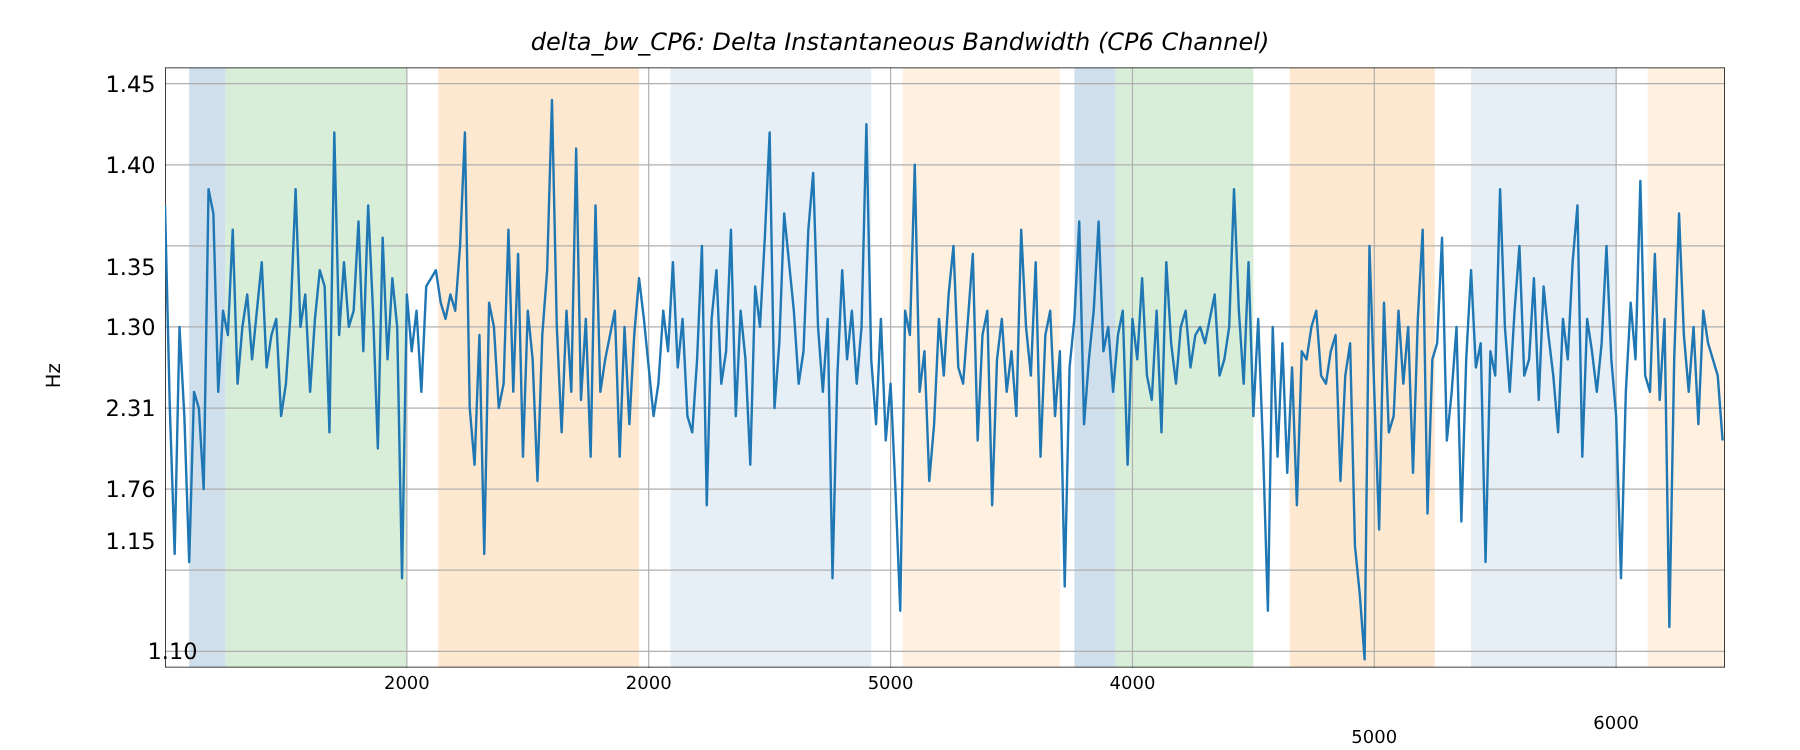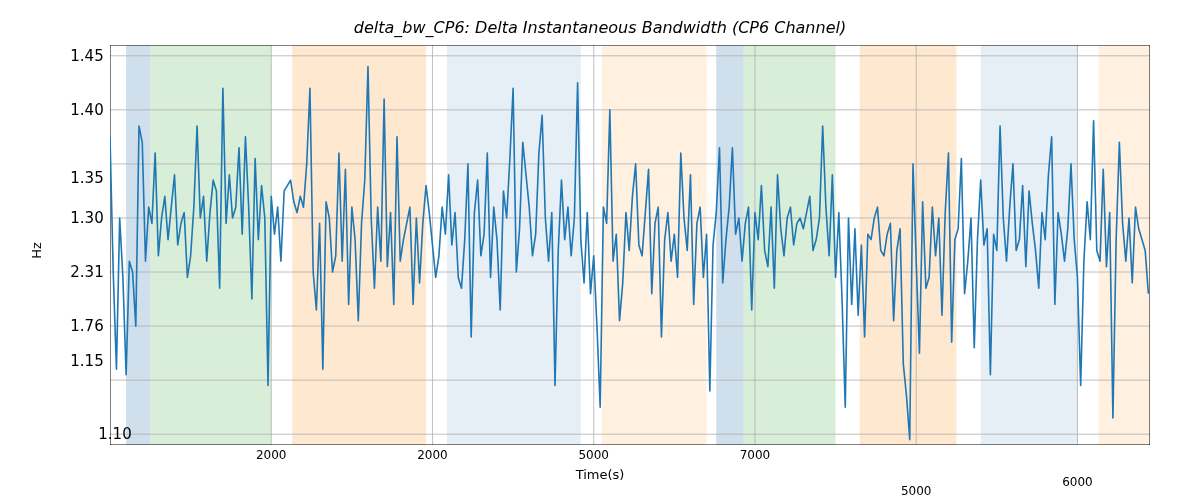--- a/index.html
+++ b/index.html
@@ -74,21 +74,20 @@
 <body>
 
 <div class="figure">
 
   <div class="title">delta_bw_CP6: Delta Instantaneous Bandwidth (CP6 Channel)</div>
 
   <div class="ylabel">
     <span>Hz</span>
   </div>
 
-  <div class="xlabel">Time(s)</div>
 
   <svg class="axes" id="axes-svg" viewBox="0 0 1040 400" preserveAspectRatio="none">
 
   <rect x="16.124031007751938" y="0" width="24.186046511627907" height="400" fill="#a7c4dd" fill-opacity="0.55"></rect>
       <rect x="40.310077519379846" y="0" width="120.93023255813954" height="400" fill="#b8e0b8" fill-opacity="0.55"></rect>
       <rect x="182.2015503875969" y="0" width="133.82945736434107" height="400" fill="#ffd8b1" fill-opacity="0.6"></rect>
       <rect x="336.9922480620155" y="0" width="133.82945736434107" height="400" fill="#d6e4f0" fill-opacity="0.6"></rect>
       <rect x="491.7829457364341" y="0" width="104.80620155038758" height="400" fill="#ffe6cc" fill-opacity="0.6"></rect>
       <rect x="606.2635658914728" y="0" width="27.410852713178315" height="400" fill="#a7c4dd" fill-opacity="0.55"></rect>
       <rect x="633.6744186046511" y="0" width="91.90697674418607" height="400" fill="#b8e0b8" fill-opacity="0.55"></rect>
@@ -124,21 +123,21 @@
       <line x1="0" y1="118.91891891891879" x2="-4" y2="118.91891891891879" stroke="#000" stroke-width="0.8"></line>
       <line x1="0" y1="64.86486486486496" x2="-4" y2="64.86486486486496" stroke="#000" stroke-width="0.8"></line>
       <line x1="0" y1="10.810810810810835" x2="-4" y2="10.810810810810835" stroke="#000" stroke-width="0.8"></line>
       <path d="M0.00 91.89 L3.22 227.03 L6.45 324.32 L9.67 172.97 L12.90 232.43 L16.12 329.73 L19.35 216.22 L22.57 227.03 L25.80 281.08 L29.02 81.08 L32.25 97.30 L35.47 216.22 L38.70 162.16 L41.92 178.38 L45.15 108.11 L48.37 210.81 L51.60 172.97 L54.82 151.35 L58.05 194.59 L61.27 162.16 L64.50 129.73 L67.72 200.00 L70.95 178.38 L74.17 167.57 L77.40 232.43 L80.62 210.81 L83.84 162.16 L87.07 81.08 L90.29 172.97 L93.52 151.35 L96.74 216.22 L99.97 167.57 L103.19 135.14 L106.42 145.95 L109.64 243.24 L112.87 43.24 L116.09 178.38 L119.32 129.73 L122.54 172.97 L125.77 162.16 L128.99 102.70 L132.22 189.19 L135.44 91.89 L138.67 162.16 L141.89 254.05 L145.12 113.51 L148.34 194.59 L151.57 140.54 L154.79 172.97 L158.02 340.54 L161.24 151.35 L164.47 189.19 L167.69 162.16 L170.91 216.22 L174.14 145.95 L177.36 140.54 L180.59 135.14 L183.81 156.76 L187.04 167.57 L190.26 151.35 L193.49 162.16 L196.71 118.92 L199.94 43.24 L203.16 227.03 L206.39 264.86 L209.61 178.38 L212.84 324.32 L216.06 156.76 L219.29 172.97 L222.51 227.03 L225.74 210.81 L228.96 108.11 L232.19 216.22 L235.41 124.32 L238.64 259.46 L241.86 162.16 L245.09 194.59 L248.31 275.68 L251.53 178.38 L254.76 135.14 L257.98 21.62 L261.21 172.97 L264.43 243.24 L267.66 162.16 L270.88 216.22 L274.11 54.05 L277.33 221.62 L280.56 167.57 L283.78 259.46 L287.01 91.89 L290.23 216.22 L293.46 194.59 L296.68 178.38 L299.91 162.16 L303.13 259.46 L306.36 172.97 L309.58 237.84 L312.81 178.38 L316.03 140.54 L319.26 167.57 L322.48 200.00 L325.71 232.43 L328.93 210.81 L332.16 162.16 L335.38 189.19 L338.60 129.73 L341.83 200.00 L345.05 167.57 L348.28 232.43 L351.50 243.24 L354.73 194.59 L357.95 118.92 L361.18 291.89 L364.40 167.57 L367.63 135.14 L370.85 210.81 L374.08 189.19 L377.30 108.11 L380.53 232.43 L383.75 162.16 L386.98 194.59 L390.20 264.86 L393.43 145.95 L396.65 172.97 L399.88 113.51 L403.10 43.24 L406.33 227.03 L409.55 183.78 L412.78 97.30 L416.00 129.73 L419.22 162.16 L422.45 210.81 L425.67 189.19 L428.90 108.11 L432.12 70.27 L435.35 172.97 L438.57 216.22 L441.80 167.57 L445.02 340.54 L448.25 205.41 L451.47 135.14 L454.70 194.59 L457.92 162.16 L461.15 210.81 L464.37 172.97 L467.60 37.84 L470.82 194.59 L474.05 237.84 L477.27 167.57 L480.50 248.65 L483.72 210.81 L486.95 281.08 L490.17 362.16 L493.40 162.16 L496.62 178.38 L499.84 64.86 L503.07 216.22 L506.29 189.19 L509.52 275.68 L512.74 237.84 L515.97 167.57 L519.19 205.41 L522.42 151.35 L525.64 118.92 L528.87 200.00 L532.09 210.81 L535.32 167.57 L538.54 124.32 L541.77 248.65 L544.99 178.38 L548.22 162.16 L551.44 291.89 L554.67 194.59 L557.89 167.57 L561.12 216.22 L564.34 189.19 L567.57 232.43 L570.79 108.11 L574.02 172.97 L577.24 205.41 L580.47 129.73 L583.69 259.46 L586.91 178.38 L590.14 162.16 L593.36 232.43 L596.59 189.19 L599.81 345.95 L603.04 200.00 L606.26 167.57 L609.49 102.70 L612.71 237.84 L615.94 194.59 L619.16 162.16 L622.39 102.70 L625.61 189.19 L628.84 172.97 L632.06 216.22 L635.29 178.38 L638.51 162.16 L641.74 264.86 L644.96 167.57 L648.19 194.59 L651.41 140.54 L654.64 205.41 L657.86 221.62 L661.09 162.16 L664.31 243.24 L667.53 129.73 L670.76 183.78 L673.98 210.81 L677.21 172.97 L680.43 162.16 L683.66 200.00 L686.88 178.38 L690.11 172.97 L693.33 183.78 L696.56 167.57 L699.78 151.35 L703.01 205.41 L706.23 194.59 L709.46 172.97 L712.68 81.08 L715.91 162.16 L719.13 210.81 L722.36 129.73 L725.58 232.43 L728.81 167.57 L732.03 254.05 L735.26 362.16 L738.48 172.97 L741.71 259.46 L744.93 183.78 L748.16 270.27 L751.38 200.00 L754.60 291.89 L757.83 189.19 L761.05 194.59 L764.28 172.97 L767.50 162.16 L770.73 205.41 L773.95 210.81 L777.18 189.19 L780.40 178.38 L783.63 275.68 L786.85 205.41 L790.08 183.78 L793.30 318.92 L796.53 351.35 L799.75 394.59 L802.98 118.92 L806.20 216.22 L809.43 308.11 L812.65 156.76 L815.88 243.24 L819.10 232.43 L822.33 162.16 L825.55 210.81 L828.78 172.97 L832.00 270.27 L835.22 167.57 L838.45 108.11 L841.67 297.30 L844.90 194.59 L848.12 183.78 L851.35 113.51 L854.57 248.65 L857.80 216.22 L861.02 172.97 L864.25 302.70 L867.47 194.59 L870.70 135.14 L873.92 200.00 L877.15 183.78 L880.37 329.73 L883.60 189.19 L886.82 205.41 L890.05 81.08 L893.27 172.97 L896.50 216.22 L899.72 162.16 L902.95 118.92 L906.17 205.41 L909.40 194.59 L912.62 140.54 L915.84 221.62 L919.07 145.95 L922.29 178.38 L925.52 205.41 L928.74 243.24 L931.97 167.57 L935.19 194.59 L938.42 129.73 L941.64 91.89 L944.87 259.46 L948.09 167.57 L951.32 189.19 L954.54 216.22 L957.77 183.78 L960.99 118.92 L964.22 194.59 L967.44 232.43 L970.67 340.54 L973.89 216.22 L977.12 156.76 L980.34 194.59 L983.57 75.68 L986.79 205.41 L990.02 216.22 L993.24 124.32 L996.47 221.62 L999.69 167.57 L1002.91 372.97 L1006.14 194.59 L1009.36 97.30 L1012.59 178.38 L1015.81 216.22 L1019.04 172.97 L1022.26 237.84 L1025.49 162.16 L1028.71 183.78 L1031.94 194.59 L1035.16 205.41 L1038.39 248.65 " fill="none" stroke="#1f77b4" stroke-width="1.6" stroke-linejoin="round"></path>
     </svg>
 
   <div id="xtick-labels">
       <div class="tick-label-x" style="left: 271.24px;">2000</div>
       <div class="tick-label-x" style="left: 432.481px;">2000</div>
       <div class="tick-label-x" style="left: 593.721px;">5000</div>
-      <div class="tick-label-x" style="left: 754.961px;">7000</div>
+      <div class="tick-label-x" style="left: 754.961px;">4000</div>
       <div class="tick-label-x" style="left: 916.202px; margin-top: 36px;">5000</div>
       <div class="tick-label-x" style="left: 1077.44px; margin-top: 27px;">6000</div>
     </div>
 
   <div id="ytick-labels">
       <div class="tick-label-y" style="top: 434.189px; margin-left: 28px;">1.10</div>
       <div class="tick-label-y" style="top: 361px;">1.15</div>
       <div class="tick-label-y" style="top: 326.081px;">1.76</div>
       <div class="tick-label-y" style="top: 272.027px;">2.31</div>
       <div class="tick-label-y" style="top: 217.973px;">1.30</div>

